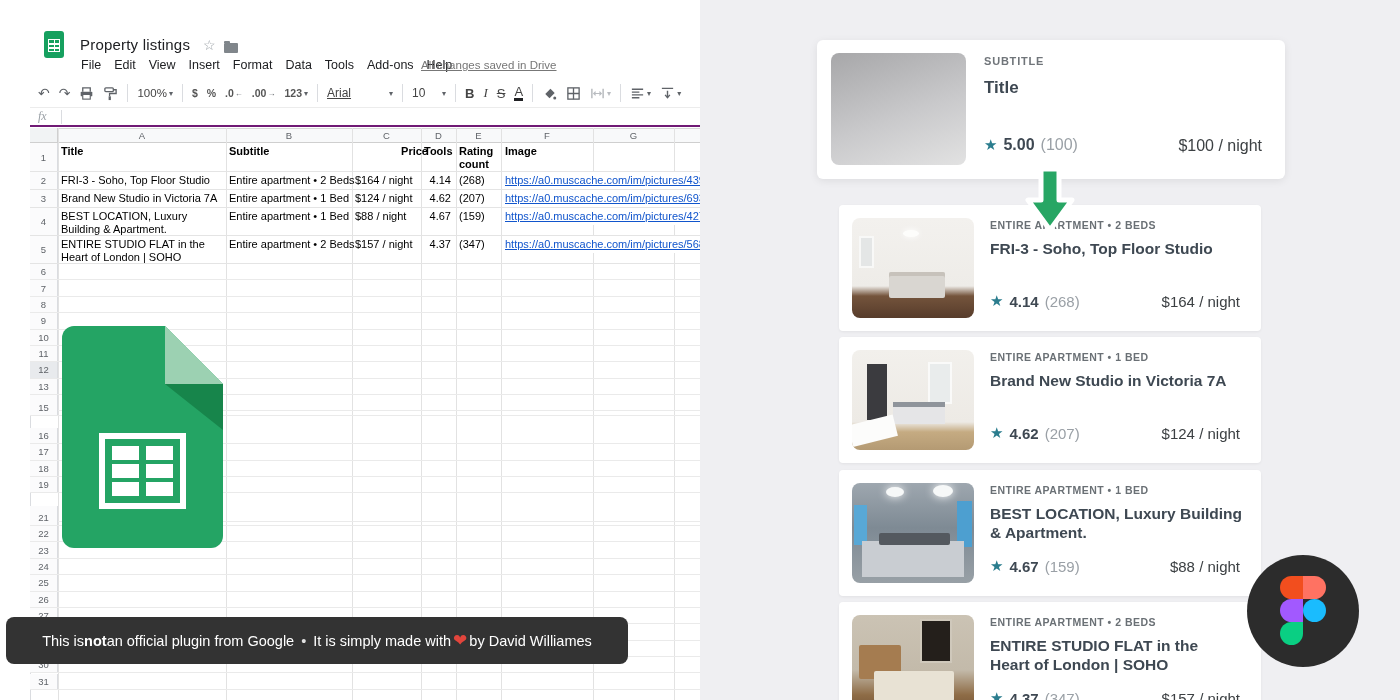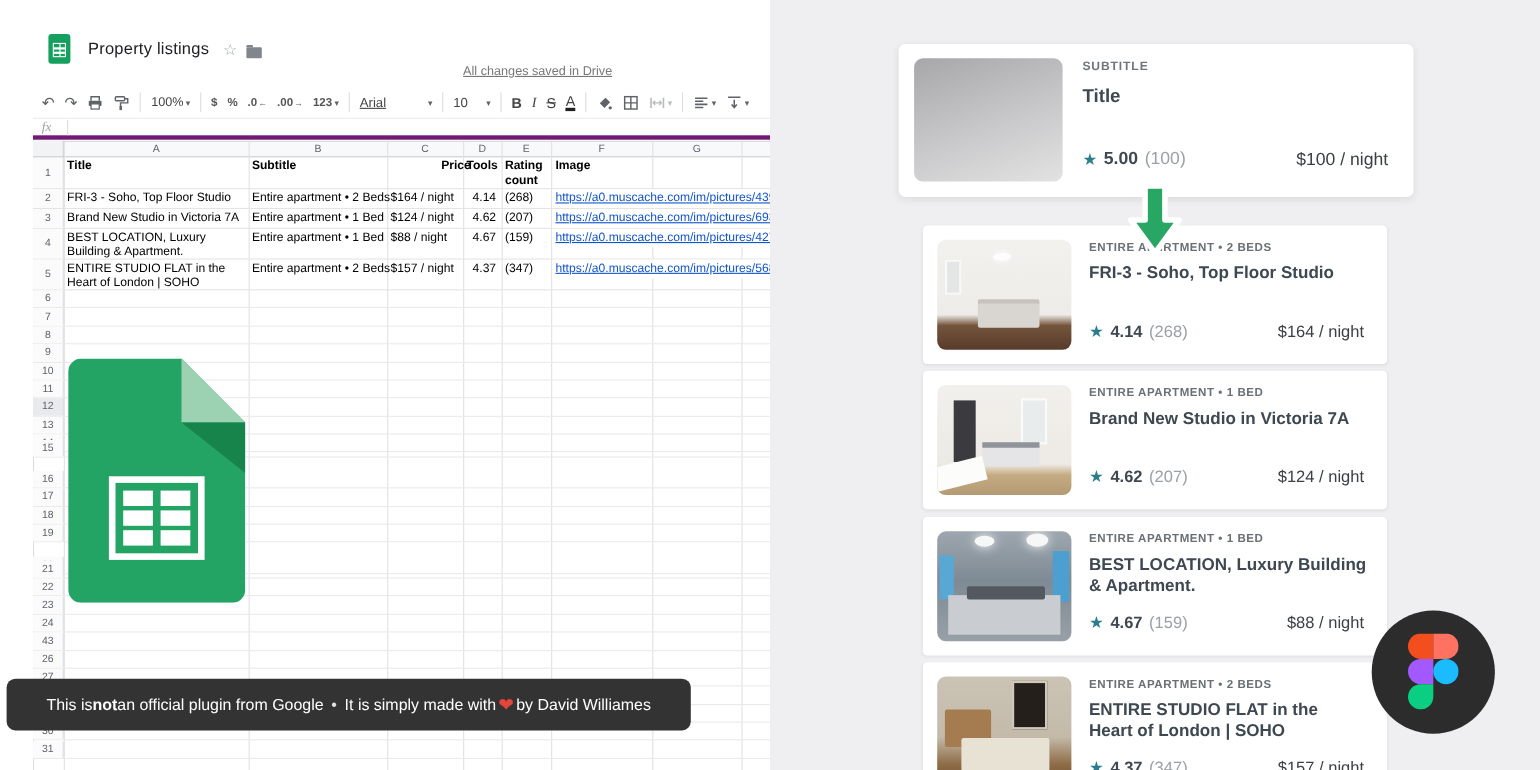--- a/index.html
+++ b/index.html
@@ -32,21 +32,21 @@
   .tb-sep { width:1px; height:18px; background:#DADCE0; flex:0 0 1px; }
   .tb-glyph { font-size:14px; color:#5F6368; }
   .tb-b { font-weight:bold; font-size:13px; color:#444; }
   .tb-i { font-style:italic; font-size:13px; font-family:"Liberation Serif", serif; color:#444; }
   .tb-s { font-size:13px; text-decoration:line-through; color:#444; }
   .tb-a { font-size:13px; color:#444; border-bottom:3px solid #202124; line-height:13px; }
   .tb-num { font-size:10.5px; font-weight:bold; color:#555; }
   .tb-arrow { font-size:8px; color:#5F6368; margin-left:-1px; }
   .tb svg { display:block; }
 
-  .formula-bar { position:absolute; left:30px; top:107px; width:670px; height:20px; border-top:1px solid #ECECEC; border-bottom:4px solid #701a75; display:flex; align-items:center; }
+  .formula-bar { position:absolute; left:30px; top:107px; width:670px; height:20px; border-top:1px solid #ECECEC; border-bottom:2px solid #701a75; display:flex; align-items:center; }
   .fx-label { font-family:"Liberation Serif", serif; font-style:italic; font-size:12px; color:#9AA0A6; margin-left:8px; }
   .fx-sep { width:1px; height:14px; background:#DADCE0; margin-left:14px; }
 
   
   .col-header-strip { position:absolute; left:30px; top:128px; width:670px; height:15px; background:#F8F9FA; border-top:1px solid #D7D7D7; border-bottom:1px solid #CFCFCF; }
   .corner-box { position:absolute; left:30px; top:128px; width:28px; height:15px; background:#F1F3F4; border-bottom:1px solid #CFCFCF; border-right:1px solid #CFCFCF; z-index:2; }
   .col-letter { position:absolute; top:129px; height:14px; text-align:center; font-size:9.5px; color:#5F6368; line-height:14px; z-index:2; }
   .vline { position:absolute; top:128px; bottom:0; width:1px; background:#E2E2E2; }
   .vline.gutter-edge { background:#DADCE0; }
 
@@ -128,20 +128,31 @@
       <div class="mini-grid">
           <i class="v"></i>
           <i class="h1"></i>
           <i class="h2"></i>
         </div>
     </div>
     <div class="doc-title">Property listings</div>
     <div class="title-star">☆</div>
     <div class="title-folder"></div>
 
+    <div class="menu-bar">
+      <span>File</span>
+      <span>Edit</span>
+      <span>View</span>
+      <span>Insert</span>
+      <span>Format</span>
+      <span>Data</span>
+      <span>Tools</span>
+      <span>Add-ons</span>
+      <span>Help</span>
+    </div>
     <div class="save-status">All changes saved in Drive</div>
 
     <div class="toolbar">
       <span class="tb tb-glyph">↶</span>
       <span class="tb tb-glyph">↷</span>
       <span class="tb">
         <svg width="15" height="15" viewBox="0 0 16 16">
             <path d="M4 6V2h8v4" fill="none" stroke="#5F6368" stroke-width="1.4"></path>
             <rect x="1.8" y="6" width="12.4" height="5" rx="1" fill="#5F6368"></rect>
             <rect x="4" y="9" width="8" height="5" fill="#fff" stroke="#5F6368" stroke-width="1.2"></rect>
@@ -391,21 +402,21 @@
             <span class="rownum">23</span>
           </div>
       </div>
         <div class="erow" style="top: 558.84px;">
         <div class="g-cell">
             <span class="rownum">24</span>
           </div>
       </div>
         <div class="erow" style="top: 575.22px;">
         <div class="g-cell">
-            <span class="rownum">43</span>
+            <span class="rownum">25</span>
           </div>
       </div>
         <div class="erow" style="top: 591.6px;">
         <div class="g-cell">
             <span class="rownum">26</span>
           </div>
       </div>
         <div class="erow" style="top: 607.98px;">
         <div class="g-cell">
             <span class="rownum">27</span>

